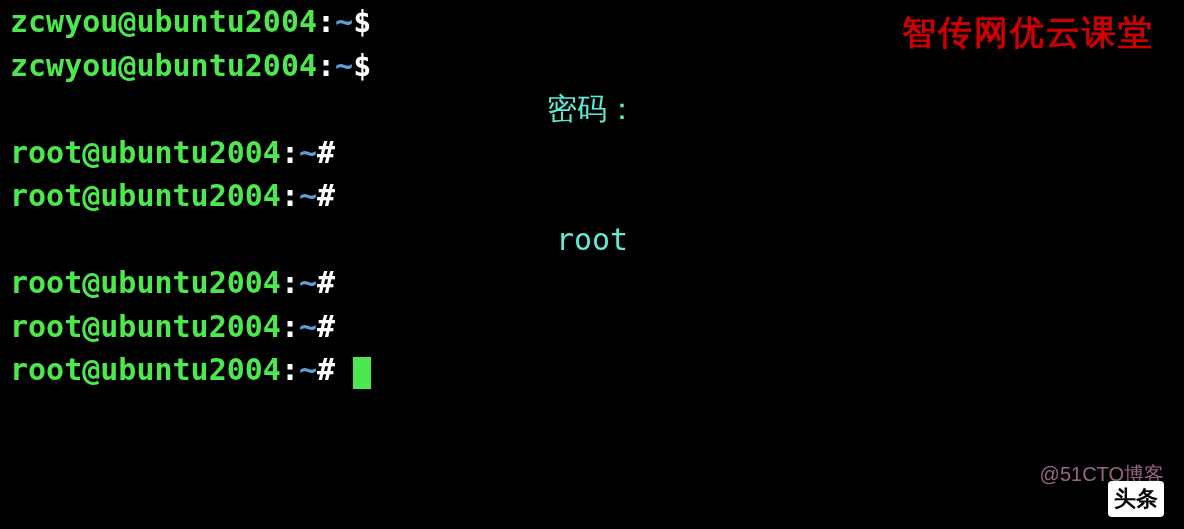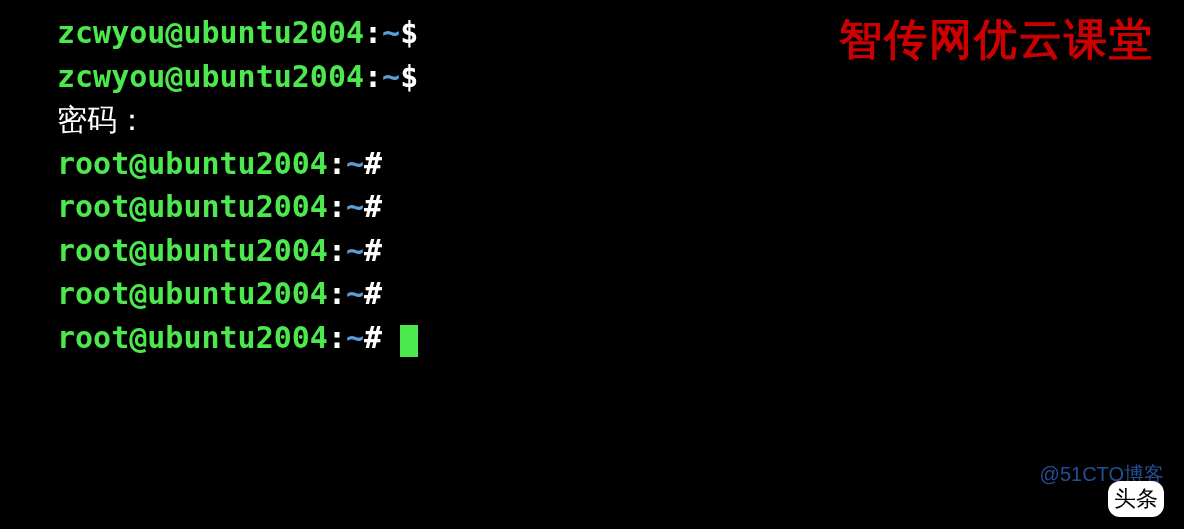--- a/index.html
+++ b/index.html
@@ -12,22 +12,21 @@
       width: 1184px;
       height: 529px;
       font-family: "DejaVu Sans Mono", "Liberation Mono", Consolas, monospace;
       font-size: 30px;
       line-height: 1.45;
       position: relative;
       overflow: hidden;
       color: #ffffff;
     }
     .terminal {
-      padding: 11px 10px;
-      margin-left: 47px;
+      padding: 0 10px;
     }
     .line {
       white-space: pre;
     }
     .user-prompt {
       color: #4de84d;
       font-weight: bold;
     }
     .path {
       color: #5c9fd6;
@@ -38,65 +37,66 @@
       font-weight: bold;
     }
     .dollar {
       color: #ffffff;
       font-weight: bold;
     }
     .cmd {
       color: #ffffff;
     }
     .output {
-      color: #ffffff;
+      color: #5eead4;
+      text-align: center;
     }
     .cursor {
       display: inline-block;
       width: 18px;
       height: 32px;
       background: #4de84d;
       vertical-align: text-bottom;
       margin-bottom: -2px;
     }
     .watermark-top {
       position: absolute;
       top: 8px;
       right: 30px;
       color: #cc0000;
       font-family: "Microsoft YaHei", sans-serif;
-      font-size: 43px;
+      font-size: 34px;
       font-weight: bold;
       letter-spacing: 2px;
     }
     .watermark-bottom {
       position: absolute;
       bottom: 12px;
       right: 20px;
       color: #ffffff;
       font-family: "Microsoft YaHei", sans-serif;
       font-size: 28px;
       display: flex;
       align-items: center;
       gap: 8px;
     }
     .toutiao-badge {
       background: #ffffff;
       color: #000000;
-      font-weight: normal;
+      font-weight: bold;
       font-size: 22px;
       padding: 2px 6px;
-      border-radius: 12px;
+      border-radius: 4px;
       font-family: "Microsoft YaHei", sans-serif;
     }
     .faded-watermark {
       position: absolute;
       bottom: 40px;
       right: 20px;
-      color: #3b82f6;
+      color: #f9a8d4;
       font-family: sans-serif;
       font-size: 20px;
       opacity: 0.6;
       margin-left: 26px;
     }
   </style>
 </head>
 <body>
 
 <div class="terminal">
@@ -105,20 +105,21 @@
   <div class="line"><span class="user-prompt">zcwyou@ubuntu2004</span><span class="sep">:</span><span class="path">~</span><span class="dollar">$</span><span class="cmd"></span></div>
 
 
   <div class="line output">密码：</div>
 
   <div class="line"><span class="user-prompt">root@ubuntu2004</span><span class="sep">:</span><span class="path">~</span><span class="dollar">#</span><span class="cmd"></span></div>
 
   <div class="line"><span class="user-prompt">root@ubuntu2004</span><span class="sep">:</span><span class="path">~</span><span class="dollar">#</span><span class="cmd"></span></div>
 
 
+  <div class="line output">root</div>
 
   <div class="line"><span class="user-prompt">root@ubuntu2004</span><span class="sep">:</span><span class="path">~</span><span class="dollar">#</span><span class="cmd"></span></div>
 
   <div class="line"><span class="user-prompt">root@ubuntu2004</span><span class="sep">:</span><span class="path">~</span><span class="dollar">#</span><span class="cmd"></span></div>
 
   <div class="line"><span class="user-prompt">root@ubuntu2004</span><span class="sep">:</span><span class="path">~</span><span class="dollar">#</span><span class="cmd"> </span><span class="cursor"></span></div>
 </div>
 
 <div class="watermark-top">智传网优云课堂</div>
 

